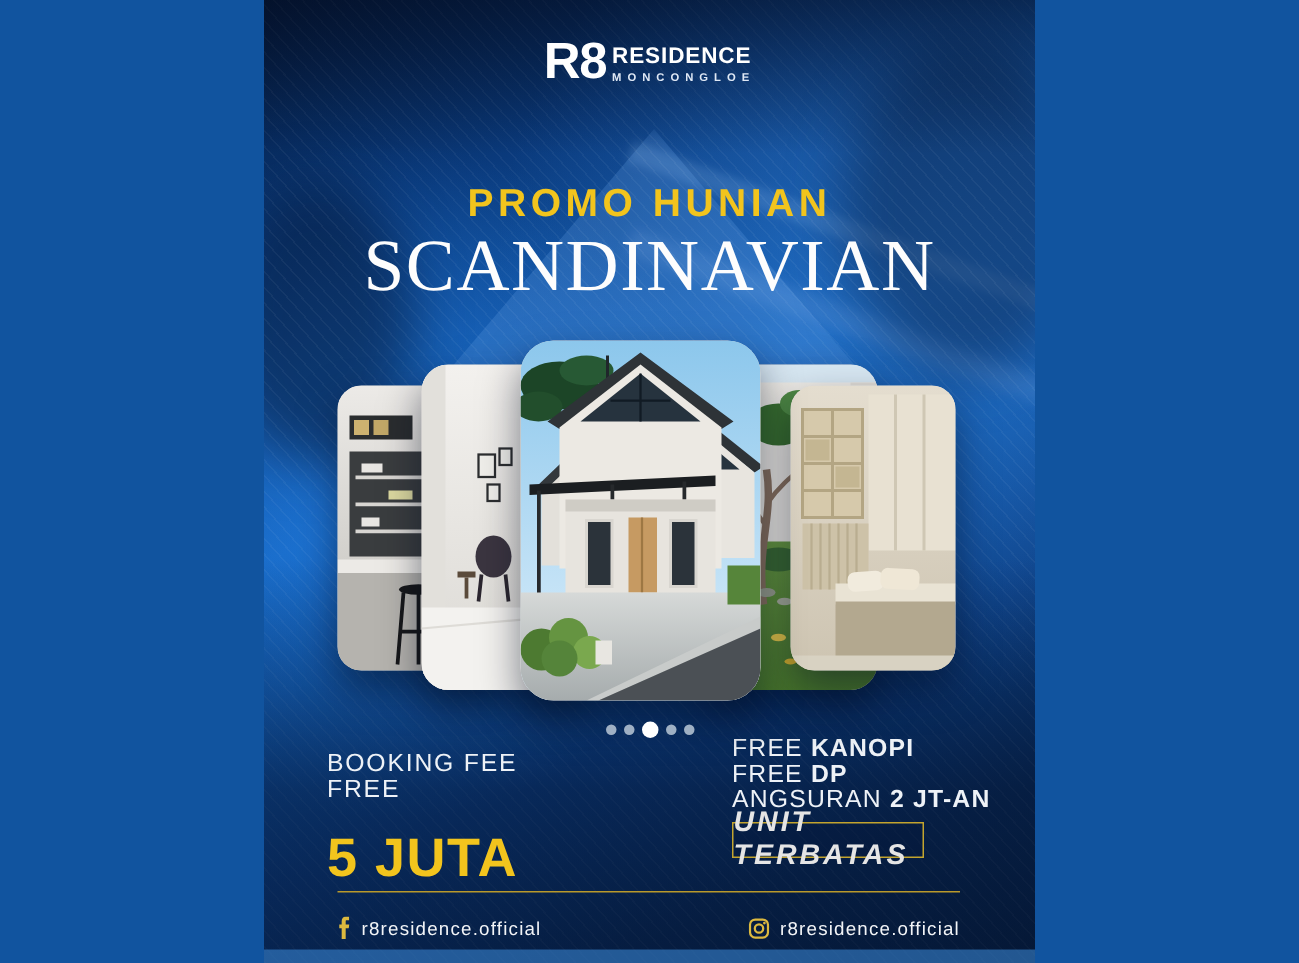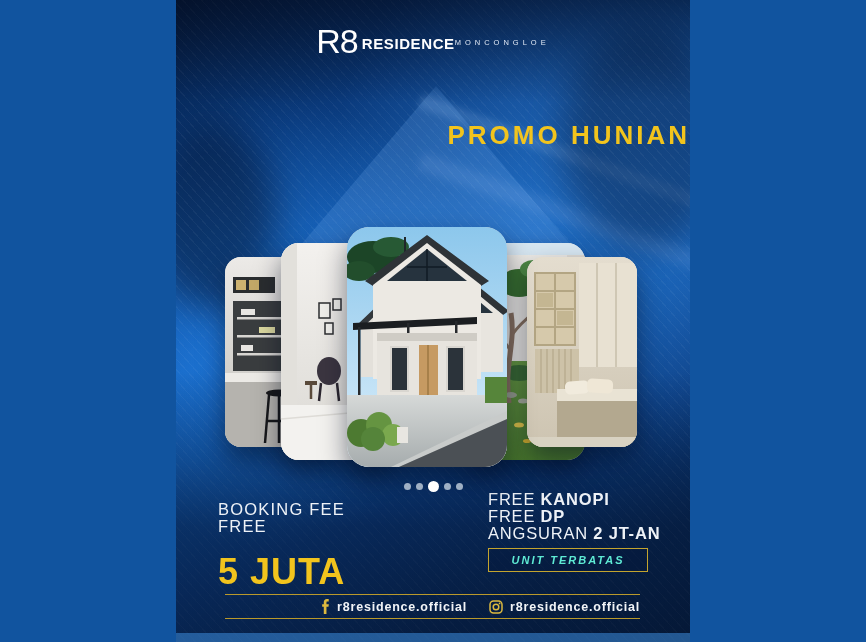--- a/index.html
+++ b/index.html
@@ -30,27 +30,27 @@
     background:repeating-linear-gradient(48deg, rgba(255,255,255,.045) 0 1px, transparent 1px 7px); }
   .bg-shade { position:absolute; inset:0;
     background:linear-gradient(rgba(3,12,32,.55) 0%, transparent 16%),
                linear-gradient(transparent 58%, rgba(4,18,46,.5) 82%, rgba(4,18,46,.55) 100%); }
   .bg-bottom-strip { position:absolute; left:0; right:0; bottom:0; height:9px;
     background:rgba(60,140,220,.55); }
 
   
   .logo { position:absolute; top:24px; left:0; right:0; display:flex;
           justify-content:center; align-items:center; gap:4px; color:#fff; }
-  .logo-mark { font-size:34px; font-weight:400; letter-spacing:-1px; line-height:1; }
-  .logo-text { display:flex; flex-direction:row; line-height:1; padding-top:4px; }
+  .logo-mark { font-size:34px; font-weight:700; letter-spacing:-1px; line-height:1; }
+  .logo-text { display:flex; flex-direction:column; line-height:1; padding-top:4px; }
   .logo-name { font-size:15px; font-weight:700; letter-spacing:.6px; }
-  .logo-loc  { font-size:7.5px; font-weight:400; letter-spacing:4px; margin-top:3px; color:#dfe8f5; }
-
-  
-  .kicker { position:absolute; top:120px; left:0; right:0; text-align:right;
+  .logo-loc  { font-size:7.5px; font-weight:700; letter-spacing:4px; margin-top:3px; color:#dfe8f5; }
+
+  
+  .kicker { position:absolute; top:120px; left:0; right:0; text-align:center;
     font-size:26px; font-weight:700; letter-spacing:3px; color:#f2c41d; }
   .title { position:absolute; top:148px; left:0; right:0; text-align:center;
     font-family:"Liberation Serif", serif; font-size:49px; font-weight:400;
     letter-spacing:1px; color:#fdfdfd; }
 
   
   .card { position:absolute; overflow:hidden;
           box-shadow:0 12px 26px rgba(2,10,30,.5); background:#dcdad6; }
   .card svg { display:block; width:100%; height:100%; }
   .card-1 { left:49px;  top:257px; width:110px; height:190px; border-radius:16px; z-index:3; }
@@ -66,28 +66,28 @@
   .dot.active { width:11px; height:11px; background:#ffffff; }
 
   
   .offer-left { position:absolute; left:42px; top:501px; color:#eef2f7; }
   .offer-left .l { font-size:16.5px; letter-spacing:1.2px; line-height:17px; font-weight:400; }
   .offer-amount { margin-top:16px; font-size:36px; font-weight:700; letter-spacing:1px; color:#f2c41d; }
 
   .offer-right { position:absolute; left:312px; top:491px; color:#eef2f7; }
   .offer-row { font-size:16.5px; letter-spacing:.8px; line-height:17px; }
   .offer-row b { font-weight:700; }
-  .badge { margin-top:6px; width:160px; height:24px; border:1.5px solid #c3a42e;
+  .badge { margin-top:6px; width:128px; height:24px; border:1.5px solid #c3a42e;
     background:rgba(6,24,56,.35); display:flex; align-items:center; justify-content:center;
-    font-size:11px; font-style:italic; font-weight:700; letter-spacing:2px; color:#5eead4; }
+    font-size:19px; font-style:italic; font-weight:700; letter-spacing:2px; color:#e5e5e5; }
 
   
   .footer { position:absolute; left:49px; top:594px; width:415px;
     border-top:1.5px solid #b9992b; border-bottom:1.5px solid #b9992b;
-    padding:4px 0; display:flex; justify-content:flex-end; align-items:center; gap:22px;font-weight:bold; }
+    padding:16px 0; display:flex; justify-content:space-between; align-items:center; gap:22px; }
   .social { display:flex; align-items:center; gap:7px; color:#f2f4f7;
     font-size:12.5px; letter-spacing:.8px; }
   .social svg { display:block; }
 </style>
 </head>
 <body>
 
 <div class="poster">
 
   <div class="bg-base"></div>
@@ -102,20 +102,21 @@
 
   <div class="logo">
     <div class="logo-mark">R8</div>
     <div class="logo-text">
       <div class="logo-name">RESIDENCE</div>
       <div class="logo-loc">MONCONGLOE</div>
     </div>
   </div>
 
   <div class="kicker">PROMO HUNIAN</div>
+  <div class="title">SCANDINAVIAN</div>
 
   <div class="card card-1">
     <svg viewBox="0 0 110 190" preserveAspectRatio="none">
       <defs>
           <linearGradient id="k1" x1="0" y1="0" x2="0" y2="1">
         <stop offset="0" stop-color="#eceae7"></stop>
             <stop offset="1" stop-color="#c2c0bb"></stop>
           </linearGradient>
         </defs>
       <rect width="110" height="190" fill="url(#k1)"></rect>

